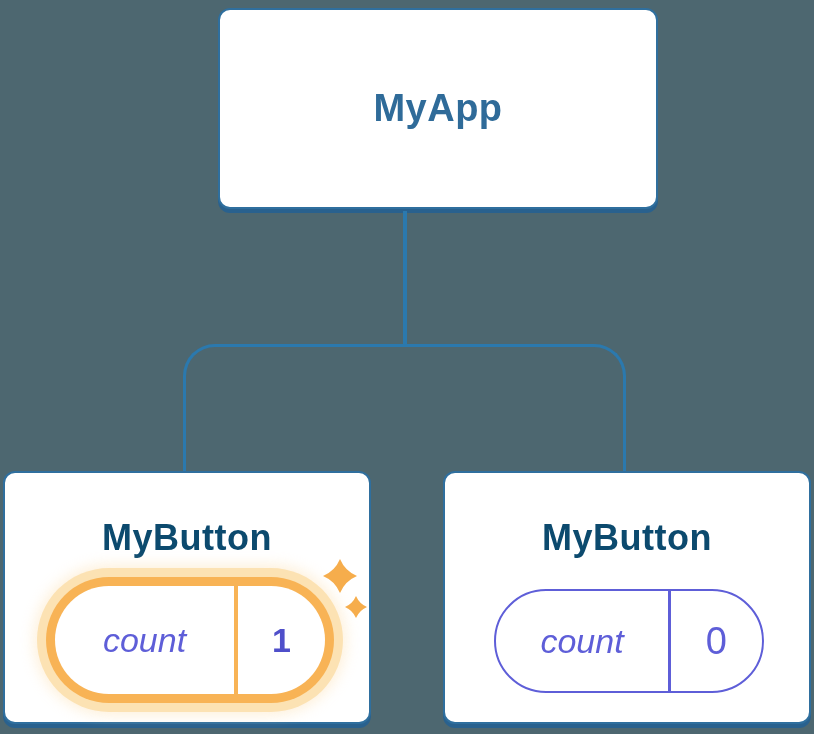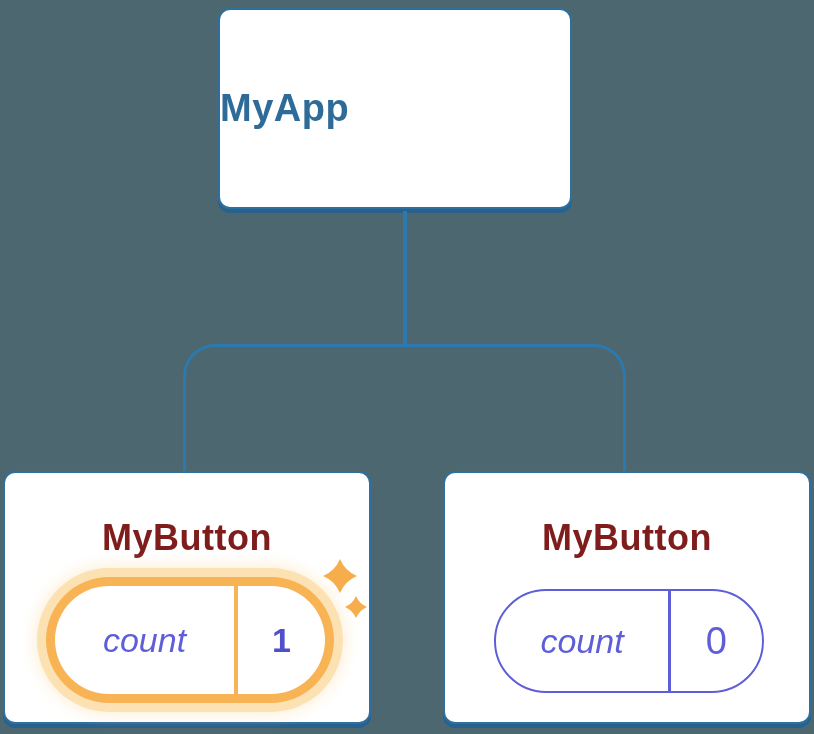--- a/index.html
+++ b/index.html
@@ -8,41 +8,41 @@
     position:relative; width:814px; height:734px;
     background:#4d6770; overflow:hidden;
     font-family:"Liberation Sans", sans-serif;
   }
   .node {
     position:absolute; background:#ffffff;
     border:2px solid #2f6f9e; border-radius:12px;
     box-shadow:0 4px 0 0 #29618e;
   }
   .node-root {
-    left:218px; top:8px; width:354px; height:201px;
-    display:flex; align-items:center; 
+    left:218px; top:8px; width:440px; height:201px;
+    display:flex; align-items:center; justify-content:center;
   }
   .root-title {
     color:#2f6b99; font-weight:700; font-size:38px; letter-spacing:0.5px;
   }
   .stem {
     position:absolute; left:403px; top:211px; width:4px; height:135px;
     background:#2b79ae;
   }
   .bracket {
     position:absolute; left:183px; top:344px; width:443px; height:128px;
     border:3px solid #2b79ae; border-bottom:none;
     border-radius:32px 32px 0 0;
   }
   .node-child { top:471px; width:368px; height:253px; }
   .node-left  { left:3px;   }
   .node-right { left:443px; }
   .child-title {
     margin-top:44px; text-align:center;
-    color:#7f1d1d; font-weight:700; font-size:36px; letter-spacing:0.5px;
+    color:#0c4a6e; font-weight:700; font-size:36px; letter-spacing:0.5px;
   }
   
   .pill-hl {
     position:absolute; left:41px; top:104px; width:288px; height:126px;
     background:#f8b355; border-radius:999px;
     box-shadow:0 0 0 9px #fce2b3, 0 0 14px 12px rgba(252,222,170,0.45);
   }
   .pill-hl-inner { position:absolute; inset:9px; display:flex; }
   .pill-hl-inner .cell-key {
     width:179px; background:#fff; border-radius:999px 0 0 999px;

